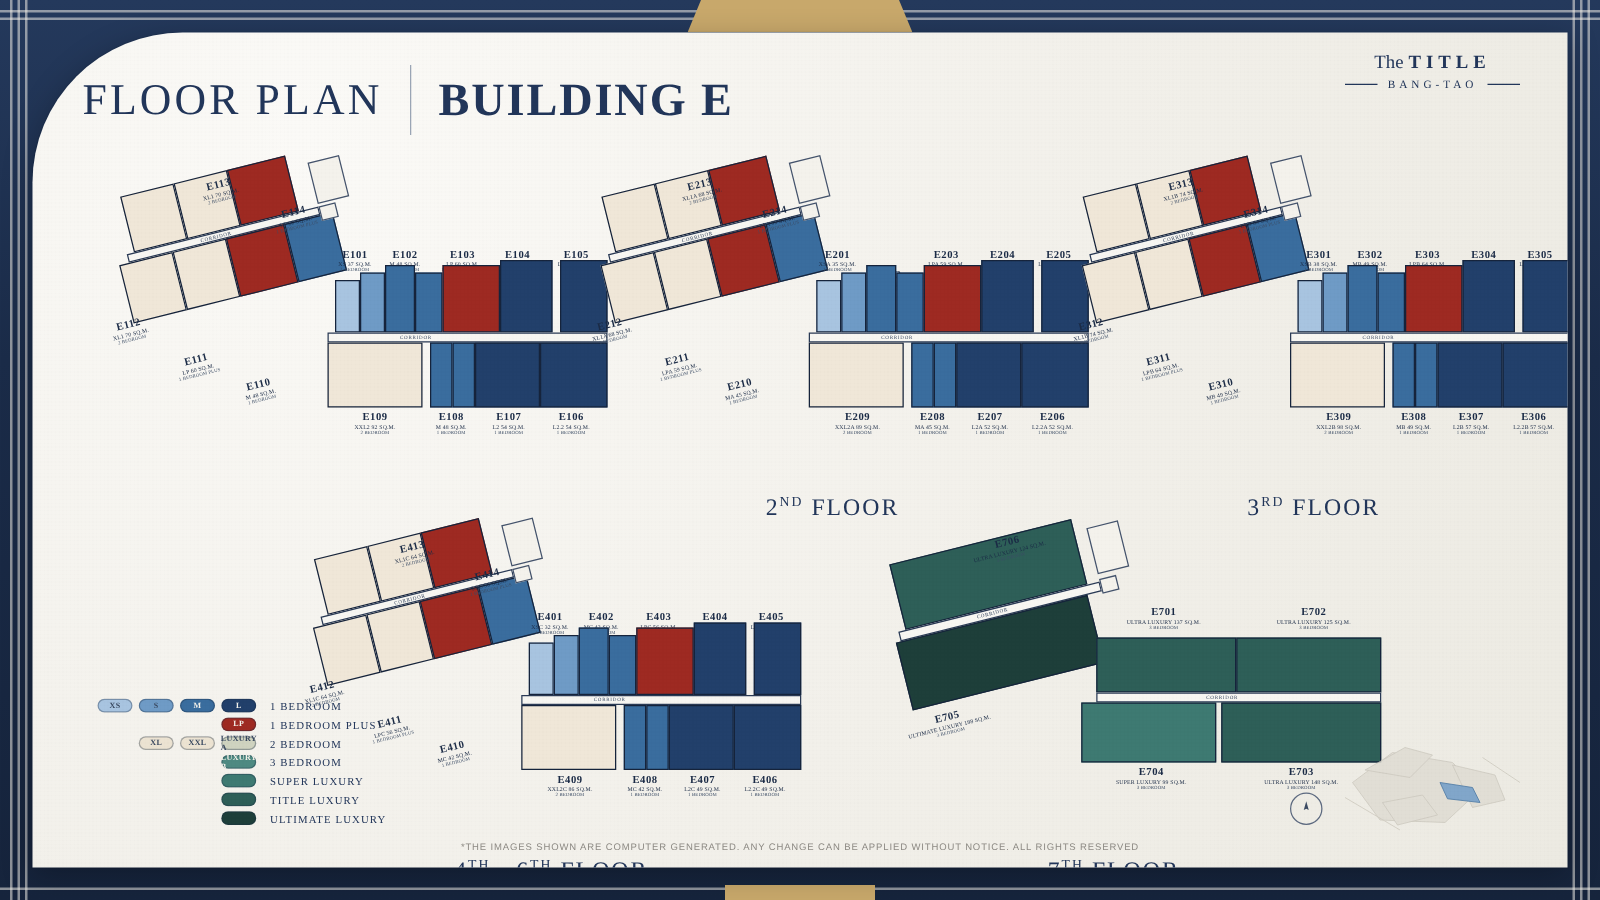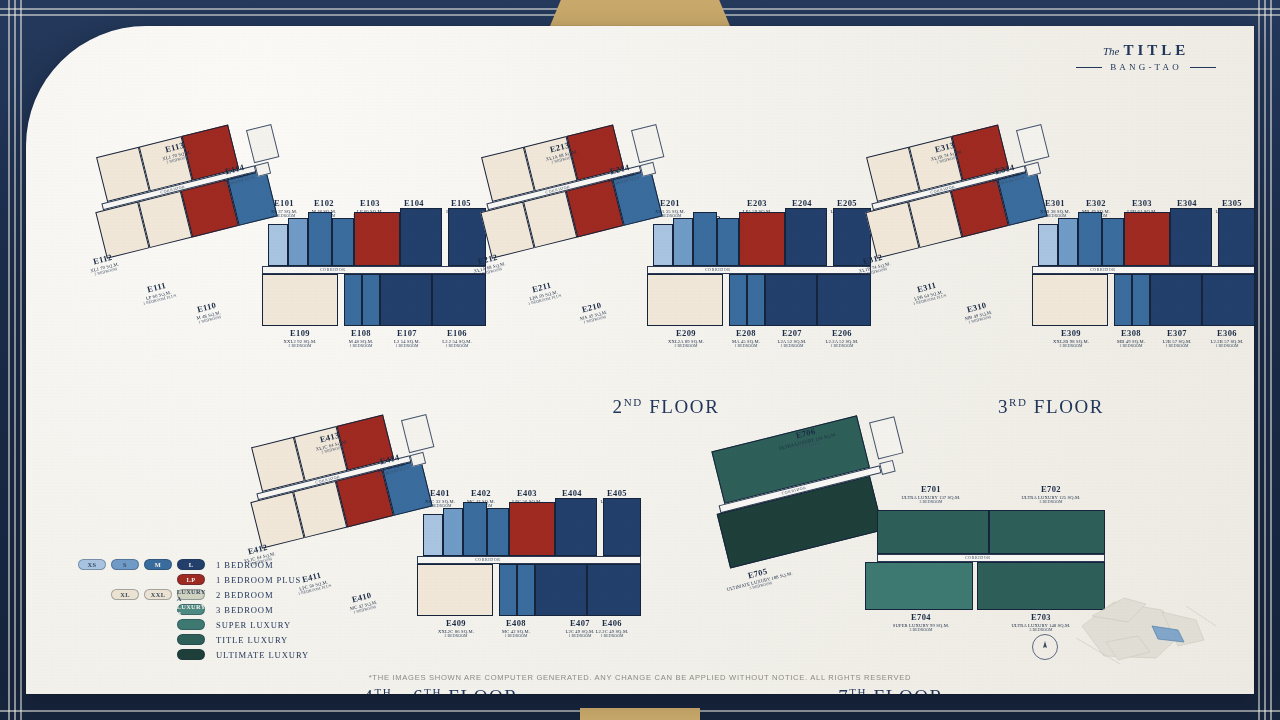--- a/index.html
+++ b/index.html
@@ -43,21 +43,21 @@
   }
 
   
   .header { position: absolute; left: 40px; top: 26px; display: flex; align-items: center; }
   .h-floorplan { font-size: 35px; letter-spacing: 2.5px; color: #22365a; font-weight: 400; }
   .h-div { width: 1px; height: 56px; background: #9aa5b5; margin: 0 22px; }
   .h-building { font-size: 37px; letter-spacing: 1.5px; color: #22365a; font-weight: 700; }
 
   .logo { position: absolute; right: 38px; top: 16px; text-align: center; color: #22365a; }
   .logo-top { font-size: 15px; letter-spacing: 4px; font-weight: 600; display:flex; align-items:center; justify-content:center; gap:4px; }
-  .logo-the { font-style: italic; font-size: 11px; letter-spacing: 0; font-weight: 400; }
+  .logo-the { font-size: 15px; letter-spacing: 0; font-weight: 400; }
   .logo-main { font-size: 29px; letter-spacing: 6px; font-weight: 400; margin-top: -1px; }
   .logo-sub { font-size: 9px; letter-spacing: 3.2px; margin-top: 3px; display:flex; align-items:center; justify-content:center; gap:8px; }
   .logo-sub .rule { height:1px; width:26px; background:#22365a; display:inline-block; }
 
   
   .plan { position: absolute; }
   .floor-caption {
     position: absolute; text-align: center; color: #22365a;
     font-size: 19px; letter-spacing: 1.6px; white-space: nowrap;
   }
@@ -117,20 +117,25 @@
   <div class="pin pin-v" style="right:14px; top:0; height:720px;"></div>
   <div class="pin pin-v" style="right:20px; top:0; height:720px;"></div>
   <div class="pin pin-h" style="top:8px;  left:0; width:1280px;"></div>
   <div class="pin pin-h" style="top:14px; left:0; width:1280px;"></div>
   <div class="pin pin-h" style="bottom:8px; left:0; width:1280px;"></div>
   <div class="corner-tab"></div>
   <div class="bottom-tab"></div>
 
   <div class="card">
 
+    <div class="header">
+      <div class="h-floorplan">FLOOR PLAN</div>
+      <div class="h-div"></div>
+      <div class="h-building">BUILDING E</div>
+    </div>
 
     <div class="logo">
       <div class="logo-top">
         <span class="logo-the">The</span>
         <span>TITLE</span>
       </div>
       <div class="logo-sub">
         <span class="rule"></span>
         <span>BANG-TAO</span>
         <span class="rule"></span>
@@ -547,21 +552,21 @@
         <div class="ulab" style="left:10px; top:130px; width:58px;">
           <span class="code">E409</span>
           <span class="area">XXL2C 86 SQ.M.</span>
           <span class="bed">2 BEDROOM</span>
         </div>
         <div class="ulab" style="left:76px; top:130px; width:46px;">
           <span class="code">E408</span>
           <span class="area">MC 42 SQ.M.</span>
           <span class="bed">1 BEDROOM</span>
         </div>
-        <div class="ulab" style="left:140px;top:130px; width:46px;">
+        <div class="ulab" style="left:122px;top:130px; width:46px;">
           <span class="code">E407</span>
           <span class="area">L2C 49 SQ.M.</span>
           <span class="bed">1 BEDROOM</span>
         </div>
         <div class="ulab" style="left:170px;top:130px; width:50px;">
           <span class="code">E406</span>
           <span class="area">L2.2C 49 SQ.M.</span>
           <span class="bed">1 BEDROOM</span>
         </div>
       </div>

